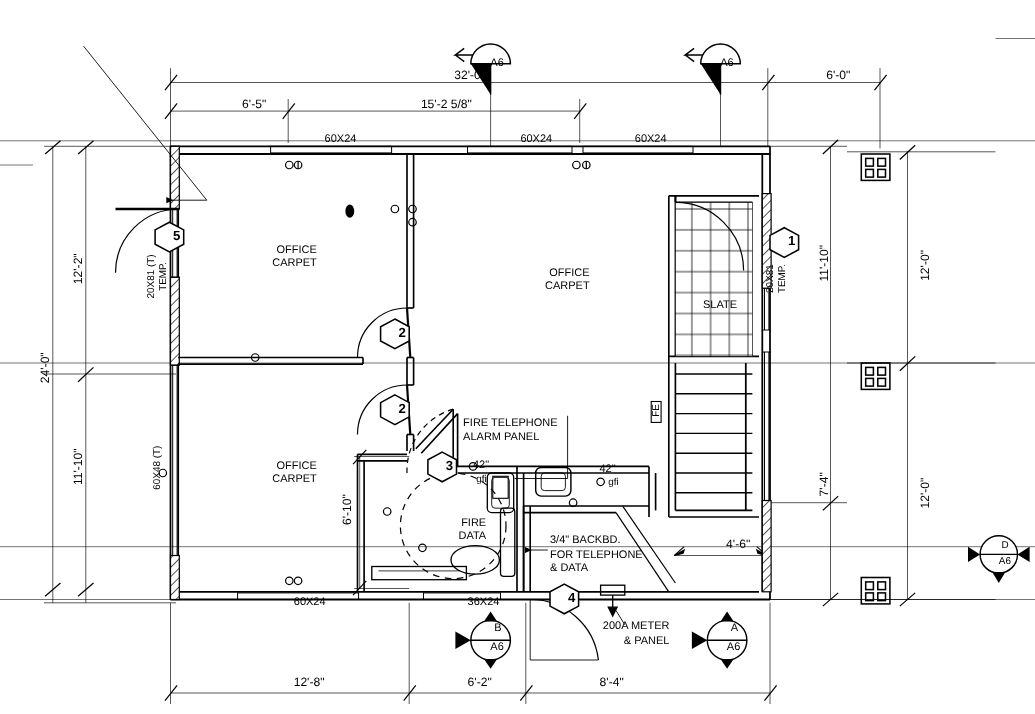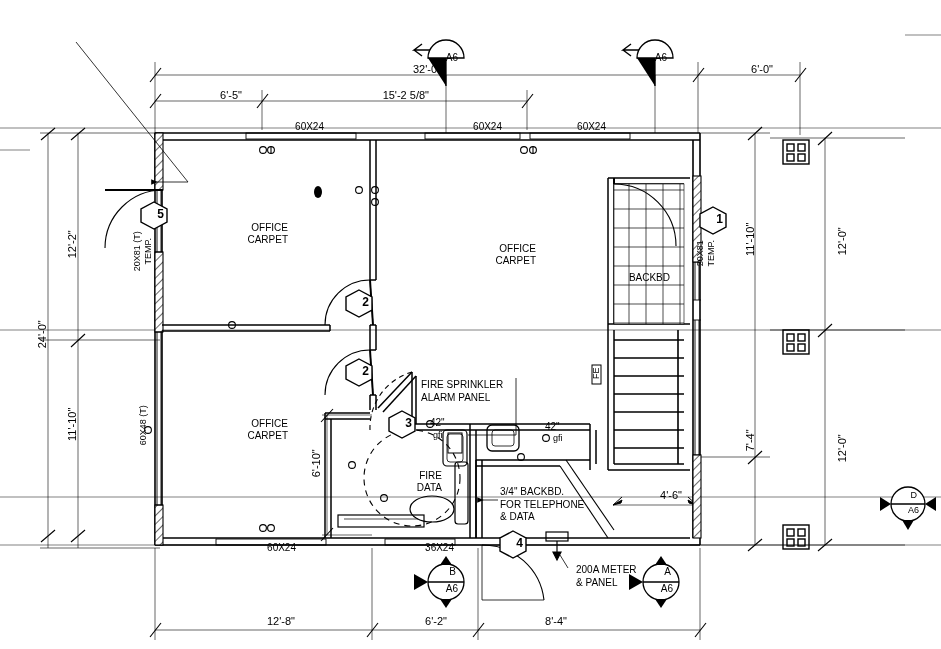--- a/index.html
+++ b/index.html
@@ -443,21 +443,21 @@
 </svg>
 
 <div class="txt t10 ctr" style="left:228px;top:222px;width:60px;"><span>OFFICE</span><br><span>CARPET</span></div>
 
 <div class="txt t10 ctr" style="left:476px;top:243px;width:60px;"><span>OFFICE</span><br><span>CARPET</span></div>
 
 <div class="txt t10 ctr" style="left:228px;top:418px;width:60px;"><span>OFFICE</span><br><span>CARPET</span></div>
 
 <div class="txt t10 ctr" style="left:382px;top:470px;width:60px;"><span>FIRE</span><br><span>DATA</span></div>
 
-<div class="txt t10 ctr" style="left:620px;top:272px;width:50px;"><span>BACKBD</span></div>
+<div class="txt t10 ctr" style="left:620px;top:272px;width:50px;"><span>SLATE</span></div>
 
 <div class="txt t11 ctr" style="left:381px;top:63px;width:60px;">32'-0"</div>
 <div class="txt t11 ctr" style="left:723px;top:63px;width:50px;">6'-0"</div>
 <div class="txt t11 ctr" style="left:186px;top:89px;width:56px;">6'-5"</div>
 <div class="txt t11 ctr" style="left:349px;top:89px;width:80px;">15'-2 5/8"</div>
 
 <div class="txt t11 rot90c" style="left:12px;top:328px;width:60px;text-align:center;">24'-0"</div>
 <div class="txt t11 rot90c" style="left:42px;top:238px;width:60px;text-align:center;">12'-2"</div>
 <div class="txt t11 rot90c" style="left:40px;top:418px;width:64px;text-align:center;">11'-10"</div>
 
@@ -497,26 +497,26 @@
 
 <div class="txt t10 ctr" style="left:436px;top:566px;width:20px;">B</div>
 <div class="txt t10 ctr" style="left:434px;top:583px;width:24px;">A6</div>
 
 <div class="txt t10 ctr" style="left:651px;top:566px;width:20px;">A</div>
 <div class="txt t10 ctr" style="left:649px;top:583px;width:24px;">A6</div>
 
 <div class="txt t9 ctr" style="left:899px;top:490px;width:18px;">D</div>
 <div class="txt t9 ctr" style="left:897px;top:505px;width:22px;">A6</div>
 
-<div class="txt t10" style="left:421px;top:379px;line-height:1.25;"><span style="white-space:pre;">FIRE SPRINKLER
+<div class="txt t10" style="left:421px;top:379px;line-height:1.25;"><span style="white-space:pre;">FIRE TELEPHONE
 ALARM PANEL</span></div>
 <div class="txt t10" style="left:500px;top:486px;line-height:1.25;"><span style="white-space:pre;">3/4" BACKBD.
 FOR TELEPHONE
 &amp; DATA</span></div>
-<div class="txt t10" style="left:576px;top:564px;line-height:1.25;"><span style="white-space:pre;">200A METER
+<div class="txt t10" style="left:548px;top:564px;line-height:1.25;text-align:right;"><span style="white-space:pre;">200A METER
 &amp; PANEL</span></div>
 
 <div class="txt t10" style="left:430px;top:417px;">42"</div>
 <div class="txt t9" style="left:433px;top:430px;">gfi</div>
 <div class="txt t10" style="left:545px;top:421px;">42"</div>
 <div class="txt t9" style="left:553px;top:433px;">gfi</div>
 
 <div class="txt t9 rot90c" style="left:583px;top:368px;width:26px;text-align:center;">FE</div>
 
 </div>

